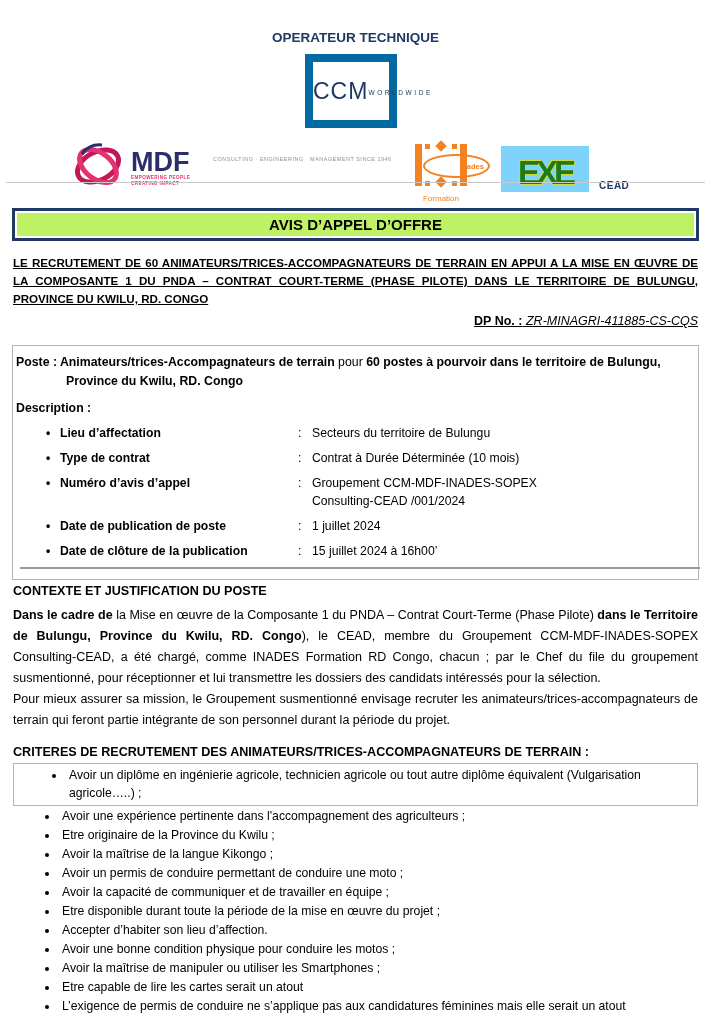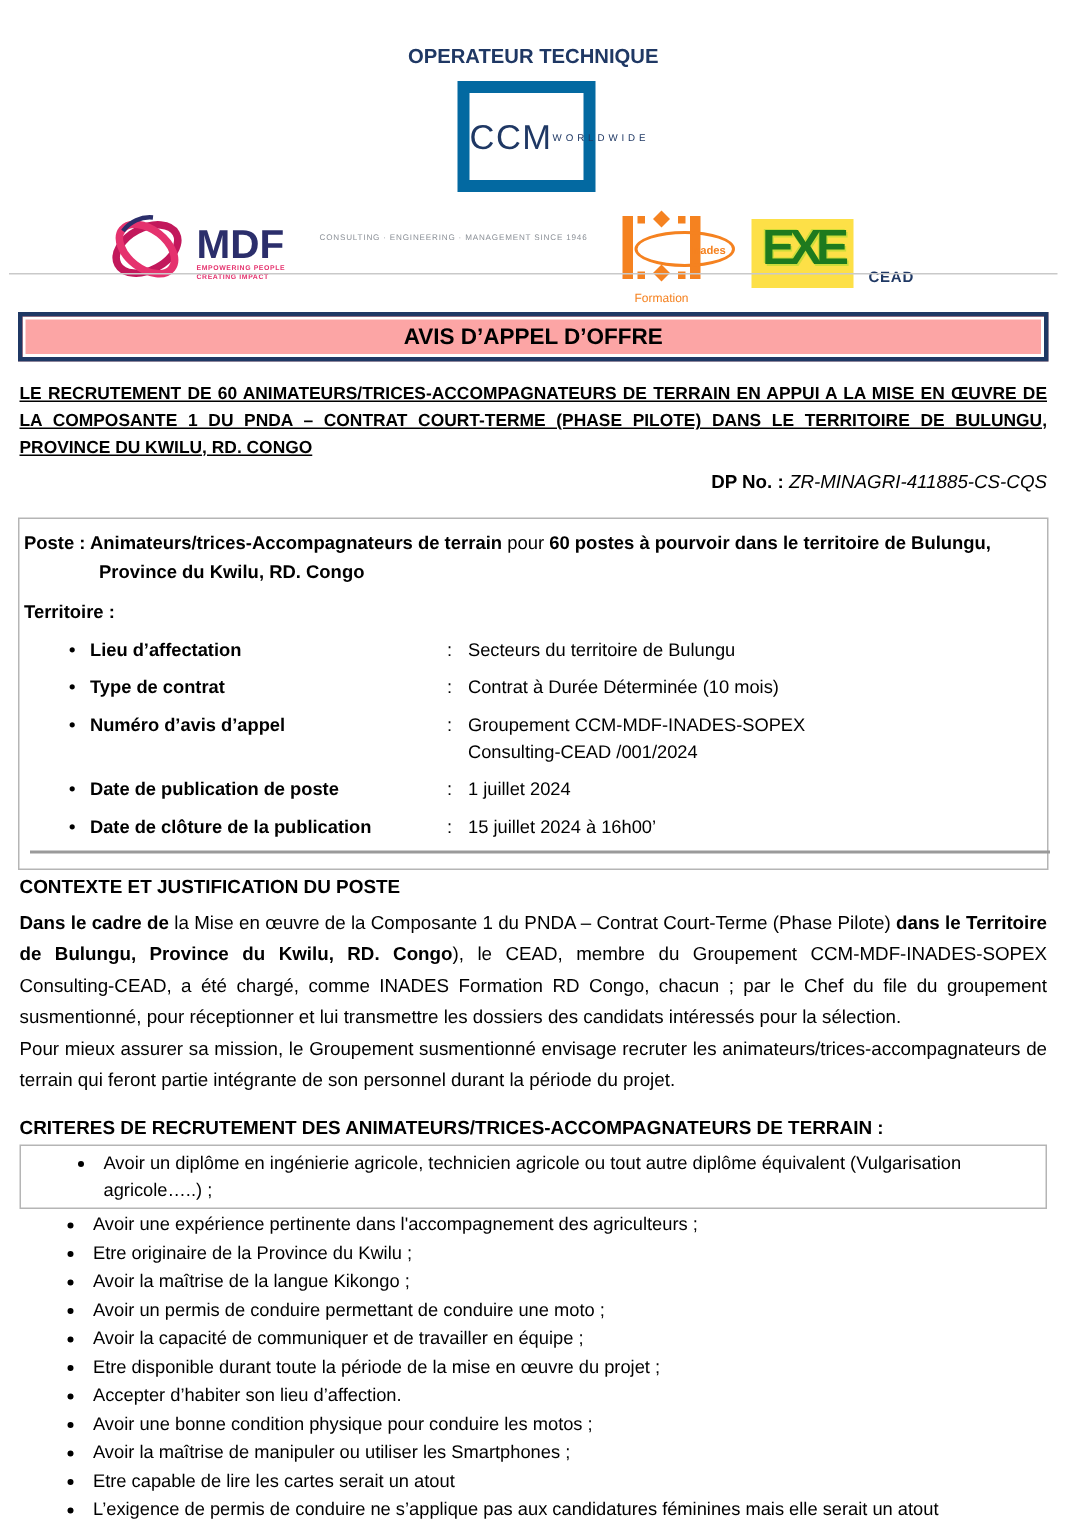--- a/index.html
+++ b/index.html
@@ -27,33 +27,33 @@
   .inades{position:absolute;left:414px;top:2px;width:54px;text-align:center;}
   .inades-art{position:relative;width:54px;height:56px;}
   .in-bar{position:absolute;top:6px;width:7px;height:42px;background:#f58220;}
   .in-bar.l{left:1px}.in-bar.r{right:1px}
   .in-sq{position:absolute;width:5px;height:5px;background:#f58220;}
   .in-diamond{position:absolute;left:23px;width:8px;height:8px;background:#f58220;transform:rotate(45deg);}
   .in-oval{position:absolute;left:9px;top:16px;width:32px;height:20px;border:2px solid #f58220;border-radius:50%;
            display:flex;align-items:center;justify-content:center;font-size:7.5px;font-weight:bold;color:#f58220;padding-left:31px;}
   .inades-cap{font-size:8px;font-weight:normal;color:#f58220;margin-top:0;}
   .exe{position:absolute;left:501px;top:10px;display:flex;align-items:flex-end;gap:10px;}
-  .exe-badge{width:68px;height:46px;background:#fde047;display:flex;align-items:flex-start;justify-content:center;}
+  .exe-badge{width:88px;height:46px;background:#7dd3fc;display:flex;align-items:flex-end;justify-content:center;}
   .exe-txt{font-size:33px;font-weight:bold;color:#1e7a1e;letter-spacing:-4px;
            text-shadow:1px 1px 0 #cddc39, -1px -1px 0 #cddc39;}
   .exe-cap{font-size:10px;font-weight:bold;color:#1f3864;letter-spacing:.5px;margin-bottom:1px;}
   .hr1{position:absolute;left:6px;right:6px;top:182px;height:1px;background:#c9c9c9;}
 
   
-  .banner{top:208px;border:3px solid #1f3864;background:#fca5a5;box-shadow:inset 0 0 0 2px #fff;
+  .banner{top:208px;border:3px solid #1f3864;background:#bef264;box-shadow:inset 0 0 0 2px #fff;
           text-align:center;font-weight:bold;font-size:15px;padding:5px 0;left:12px;right:12px;}
 
   
   .intro{top:254px;font-weight:bold;font-size:11.6px;line-height:18px;text-align:justify;text-decoration:underline;}
-  .dp-line{top:314px;text-align:right;font-size:12.5px;}
+  .dp-line{top:314px;text-align:right;font-size:12.5px;text-decoration:underline;}
   .dp-label{font-weight:bold;}
   .dp-value{font-style:italic;}
 
   
   .poste-box{top:345px;left:12px;right:12px;border:1px solid #b5b5b5;padding:7px 3px 12px;}
   .poste-line{font-size:12.3px;line-height:19px;padding-left:50px;text-indent:-50px;}
   .b{font-weight:bold;}
   .desc{font-weight:bold;font-size:12.3px;margin-top:10px;}
   .details{margin-top:9px;}
   .drow{display:flex;font-size:12.2px;line-height:18px;margin-bottom:7px;}
@@ -135,21 +135,21 @@
 
 <div class="dp-line abs">
   <span class="dp-label">DP No. :</span>
   <span class="dp-value">ZR-MINAGRI-411885-CS-CQS</span>
 </div>
 
 <div class="poste-box abs">
   <div class="poste-line">
     <span class="b">Poste : </span><span class="b">Animateurs/trices-Accompagnateurs de terrain </span><span>pour </span><span class="b">60 postes à pourvoir dans le territoire  de Bulungu, Province du Kwilu, RD. Congo</span>
   </div>
-  <div class="desc">Territoire :</div>
+  <div class="desc">Description :</div>
   <div class="details">
     <div class="drow">
       <span class="dbul">•</span>
       <span class="dlabel">Lieu d’affectation</span>
       <span class="dcolon">:</span>
       <span class="dvalue">Secteurs du territoire de Bulungu</span>
     </div>
     <div class="drow">
       <span class="dbul">•</span>
       <span class="dlabel">Type de contrat</span>

